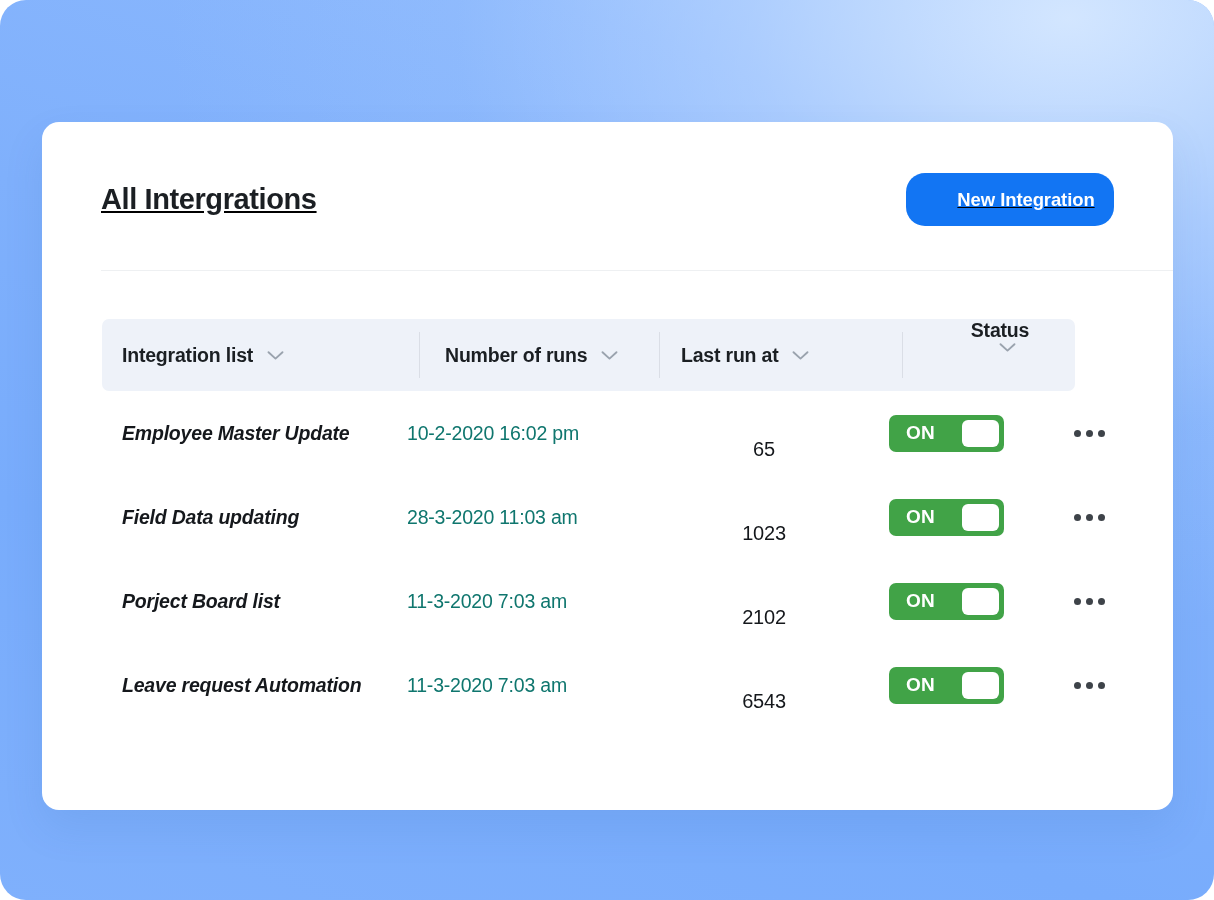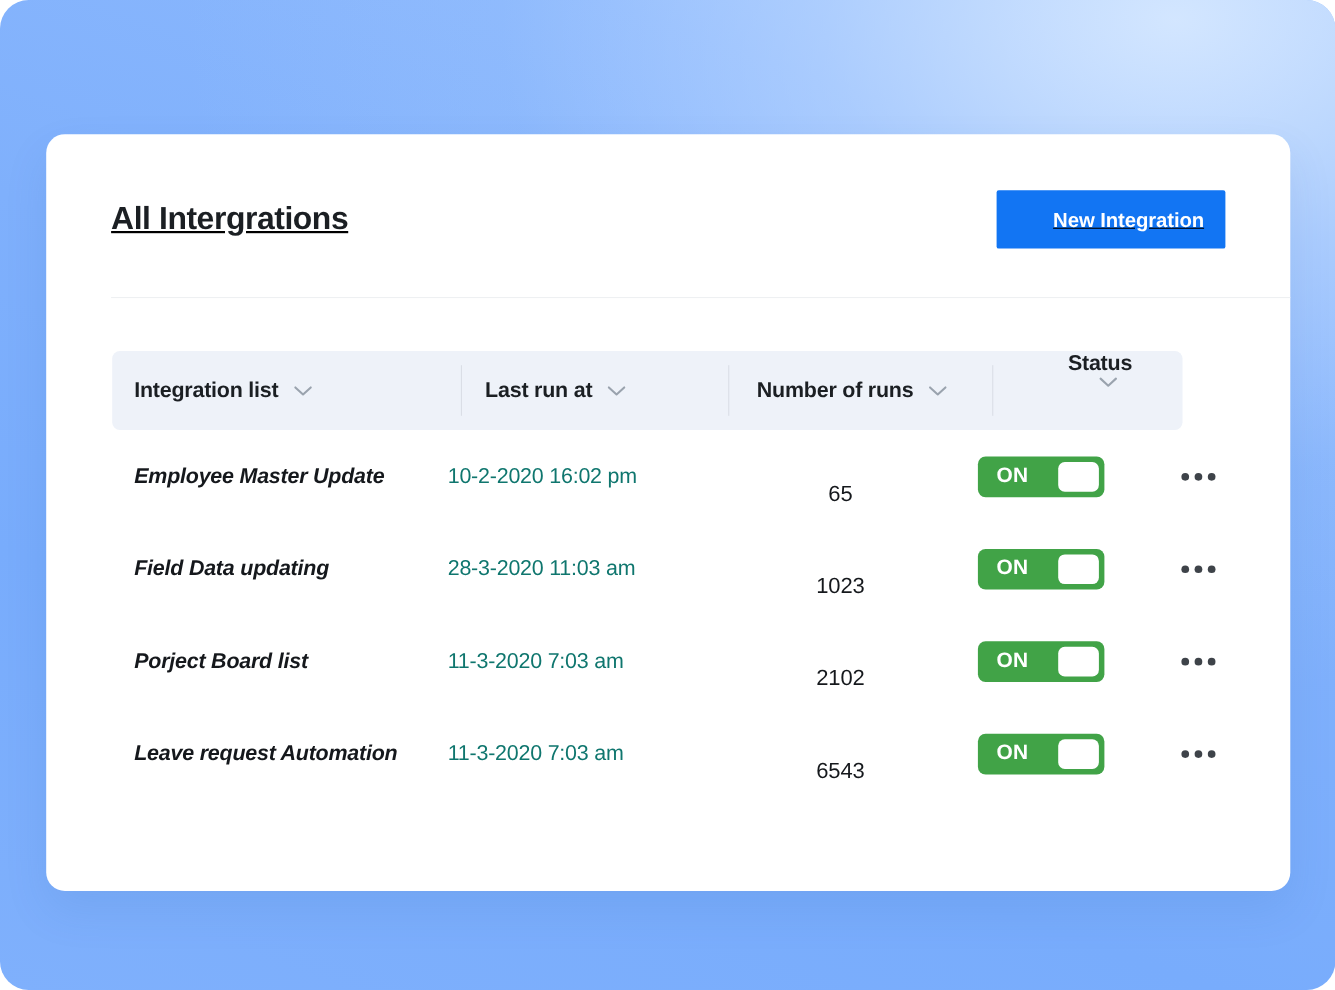--- a/index.html
+++ b/index.html
@@ -66,21 +66,21 @@
     margin-top: 6px;
   }
 
   .new-integration-btn {
     font-family: "Liberation Sans", sans-serif;
     font-size: 18.5px;
     font-weight: bold;
     color: #ffffff;
     background: #1275f3;
     border: none;
-    border-radius: 2px;
+    border-radius: 19px;
     width: 208px;
     height: 53px;
     cursor: pointer;
     letter-spacing: -0.1px;
     margin-top: 6px;
     padding-left: 32px;
   }
 
   .header-divider {
     position: absolute;
@@ -260,31 +260,31 @@
 
         <div class="th th-name">
           <span class="th-label">Integration list</span>
           <span class="chev">
             <svg width="17" height="11" viewBox="0 0 17 11" fill="none">
                 <path d="M1.5 2.2 L8.5 8.6 L15.5 2.2" stroke="#9aa3ae" stroke-width="1.9" stroke-linecap="round" stroke-linejoin="round"></path>
               </svg>
           </span>
         </div>
 
-        <div class="th th-last th-sep">
-          <span class="th-label">Last run at</span>
+        <div class="th th-runs th-sep">
+          <span class="th-label">Number of runs</span>
           <span class="chev">
             <svg width="17" height="11" viewBox="0 0 17 11" fill="none">
                 <path d="M1.5 2.2 L8.5 8.6 L15.5 2.2" stroke="#9aa3ae" stroke-width="1.9" stroke-linecap="round" stroke-linejoin="round"></path>
               </svg>
           </span>
         </div>
 
-        <div class="th th-runs th-sep">
-          <span class="th-label">Number of runs</span>
+        <div class="th th-last th-sep">
+          <span class="th-label">Last run at</span>
           <span class="chev">
             <svg width="17" height="11" viewBox="0 0 17 11" fill="none">
                 <path d="M1.5 2.2 L8.5 8.6 L15.5 2.2" stroke="#9aa3ae" stroke-width="1.9" stroke-linecap="round" stroke-linejoin="round"></path>
               </svg>
           </span>
         </div>
 
         <div class="th th-status th-sep">
           <span class="th-label">Status</span>
           <span class="chev">

